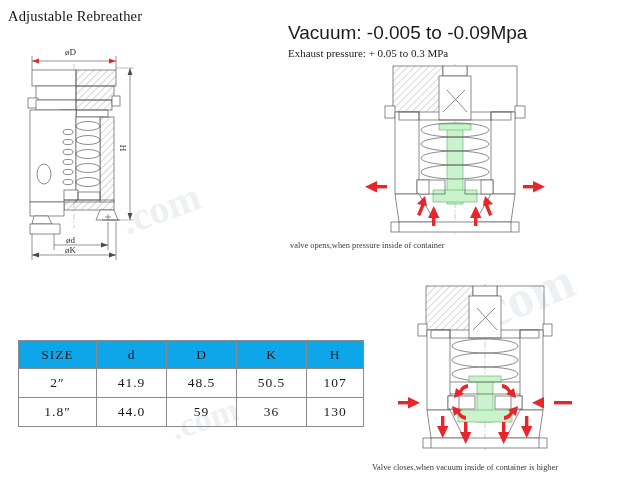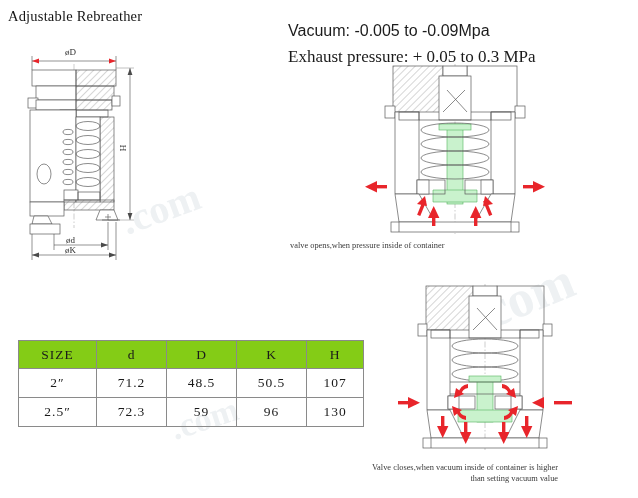--- a/index.html
+++ b/index.html
@@ -21,41 +21,40 @@
   #product-title {
     left: 8px; top: 8px;
     font-size: 14.5px;
     font-family: "Liberation Serif", serif;
     letter-spacing: 0.2px;
     color: #141414;
     white-space: nowrap;
   }
   #vacuum-spec {
     left: 288px; top: 22px;
-    font-size: 16px;
+    font-size: 19px;
     font-family: "Liberation Sans", sans-serif;
     color: #1b1b1b;
     white-space: nowrap;
   }
   #exhaust-spec {
     left: 288px; top: 47px;
-    font-size: 17px;
+    font-size: 11px;
     font-family: "Liberation Serif", serif;
     color: #1b1b1b;
     white-space: nowrap;
   }
 
   
   .caption {
     font-family: "Liberation Serif", serif;
     font-size: 8.4px;
     line-height: 11px;
     color: #3a3a3a;
     white-space: nowrap;
-    text-align: right;
   }
   #caption-open { left: 290px; top: 240px; }
   #caption-close { left: 372px; top: 462px; }
 
   
   .watermark {
     color: #eef1f3;
     font-family: "Liberation Serif", serif;
     font-weight: bold;
     user-select: none;
@@ -85,21 +84,21 @@
     table-layout: fixed;
   }
   #spec-table th, #spec-table td {
     border: 1px solid #8a8a8a;
     text-align: center;
     font-weight: normal;
     color: #1a1a1a;
     letter-spacing: 1px;
   }
   #spec-table th {
-    background: #84cc16;
+    background: #0ea5e9;
     height: 25px;
     font-size: 13.5px;
   }
   #spec-table td {
     height: 26px;
     font-size: 13.5px;
     background: transparent;
   }
   #spec-table col.c-size { width: 78px; }
   #spec-table col.c-d    { width: 70px; }
@@ -420,21 +419,20 @@
   </g>
   <g class="arrow-red">
     <rect x="135" y="134" width="3.4" height="14"></rect>
     <path d="M136.7,156 L131,144 L142.4,144 Z"></path>
   </g>
 </svg>
 </div>
 
 <div class="abs caption" id="caption-close">
   <div>Valve closes,when vacuum inside of container is higher</div>
-  <div>than setting vacuum value</div>
 </div>
 
 <table class="abs" id="spec-table">
   <colgroup>
     <col class="c-size">
       <col class="c-d">
       <col class="c-D">
     <col class="c-K">
       <col class="c-H">
   </colgroup>
@@ -443,26 +441,26 @@
       <th>SIZE</th>
       <th>d</th>
       <th>D</th>
       <th>K</th>
       <th>H</th>
     </tr>
   </thead>
   <tbody>
     <tr>
       <td>2″</td>
-      <td>71.2</td>
+      <td>41.9</td>
       <td>48.5</td>
       <td>50.5</td>
       <td>107</td>
     </tr>
     <tr>
-      <td>2.5″</td>
-      <td>72.3</td>
+      <td>1.8″</td>
+      <td>44.0</td>
       <td>59</td>
-      <td>96</td>
+      <td>36</td>
       <td>130</td>
     </tr>
   </tbody>
 </table>
 
 </body></html>

